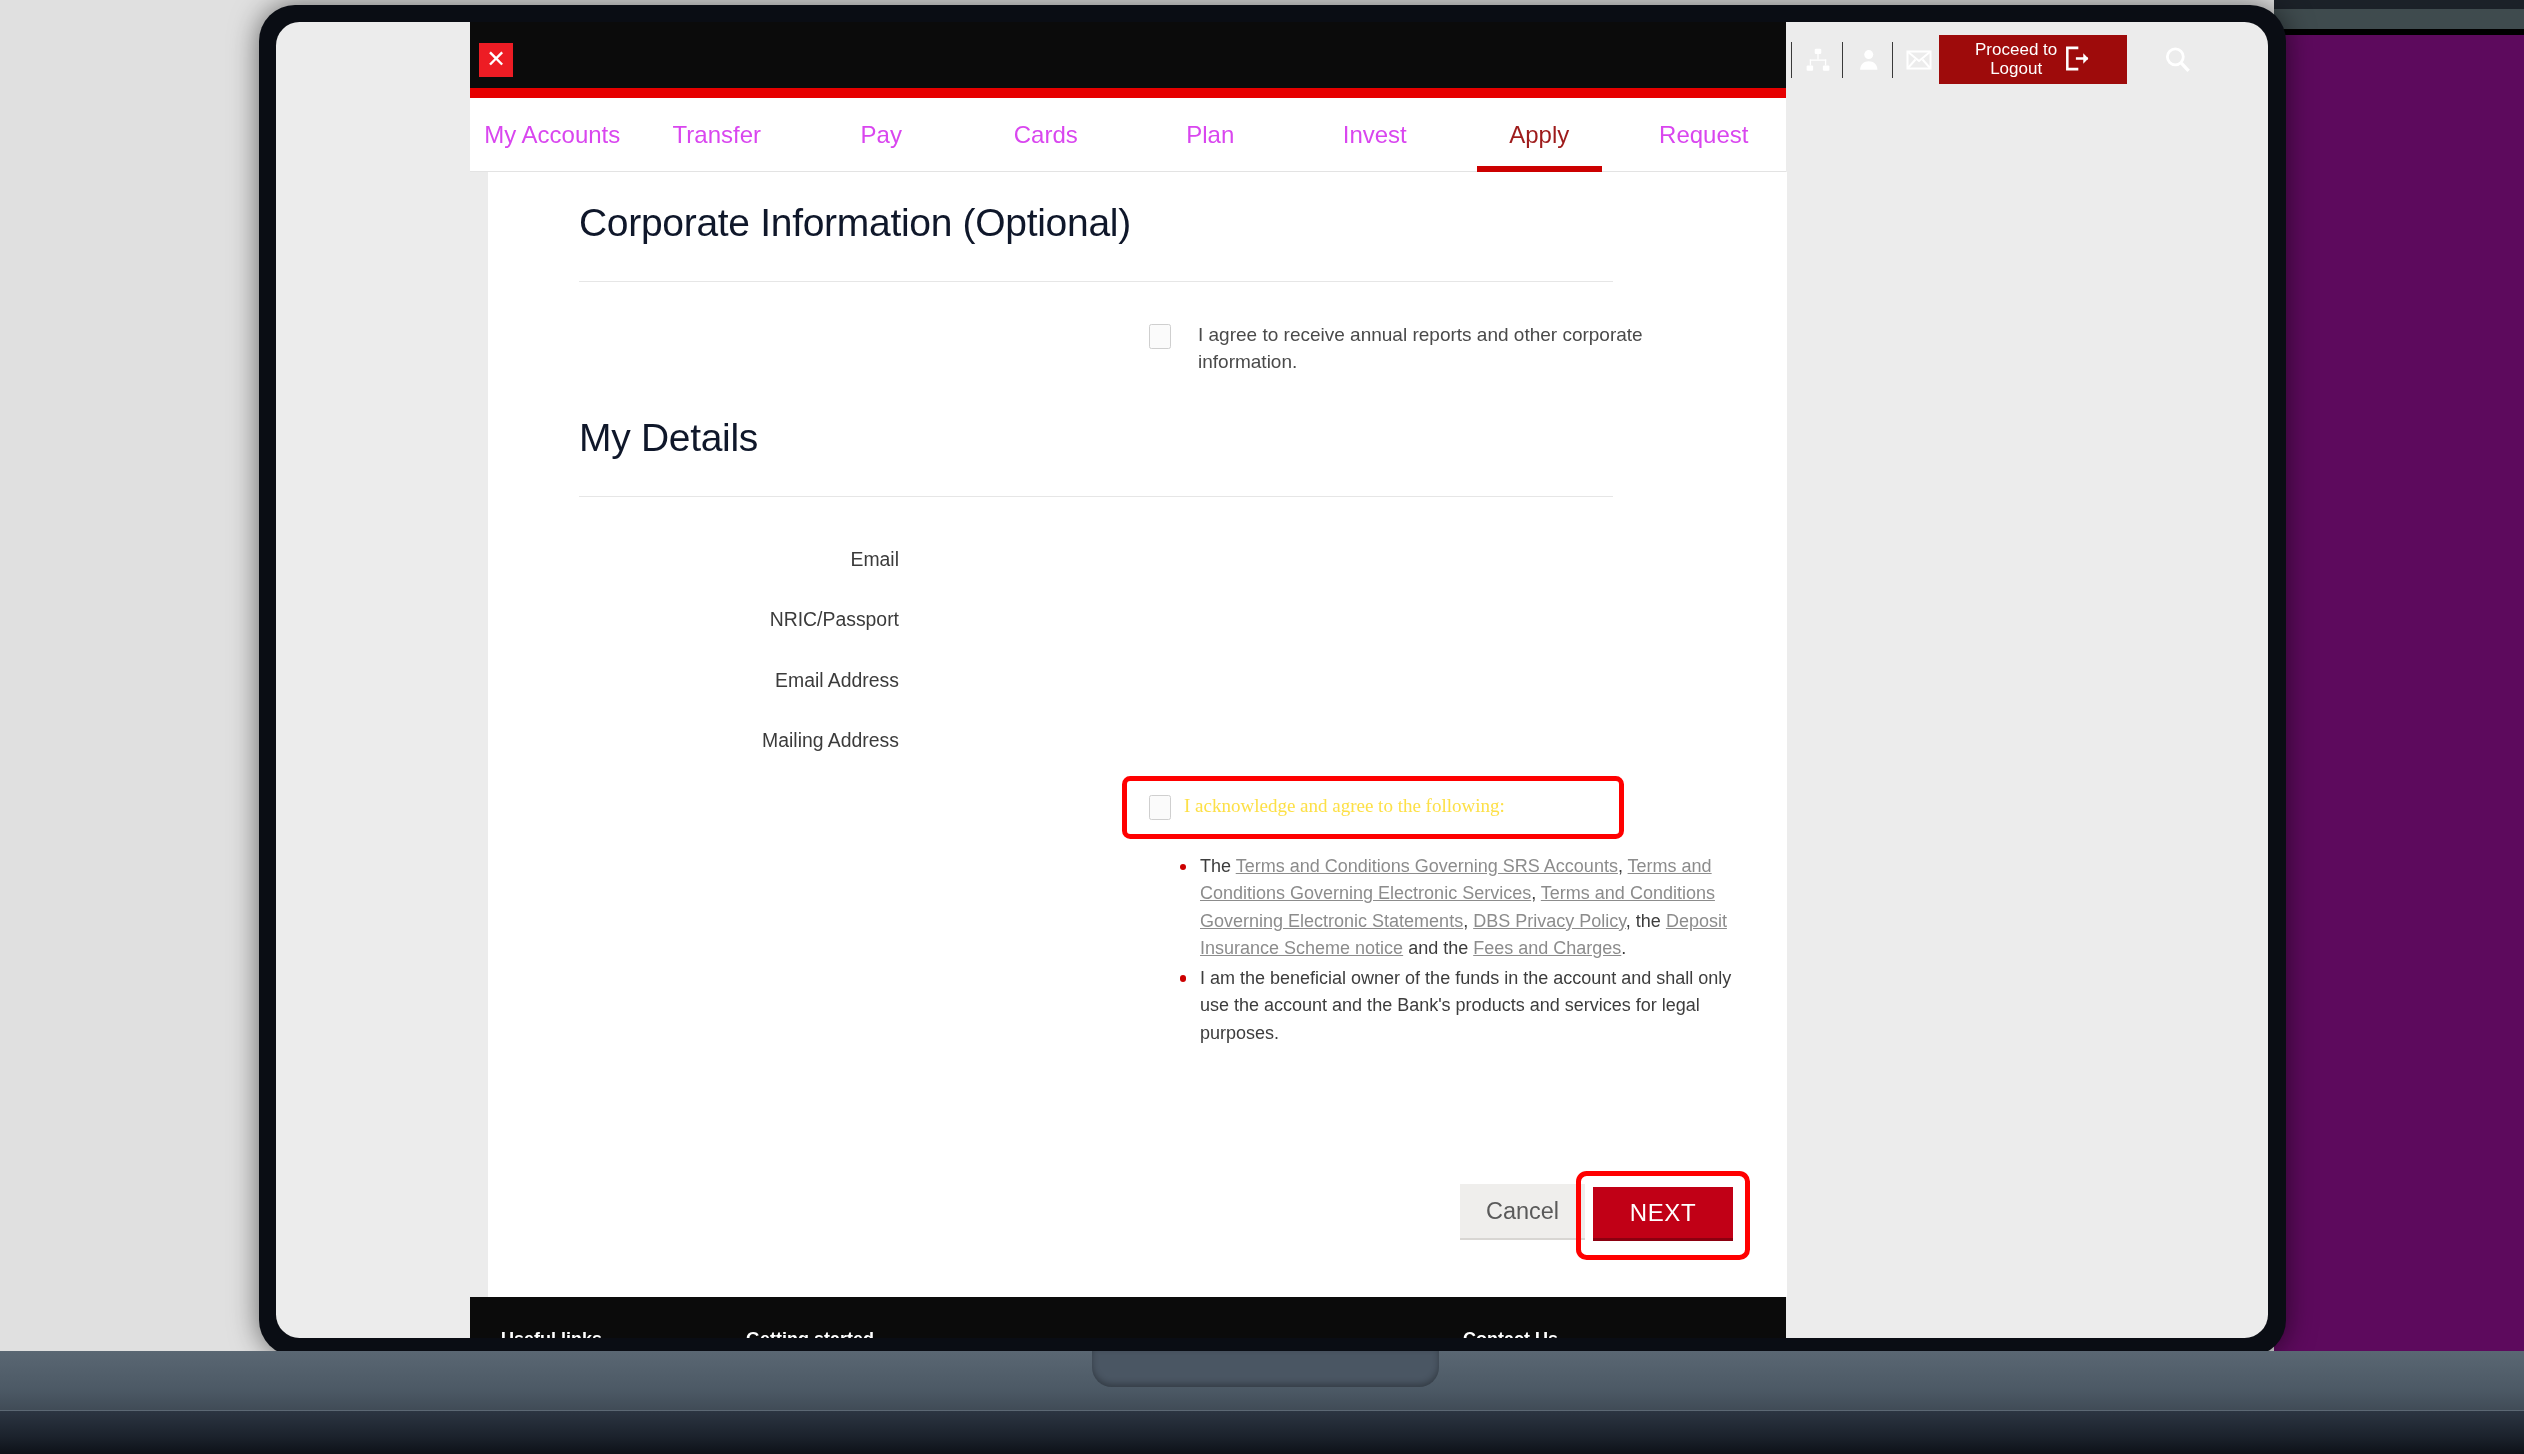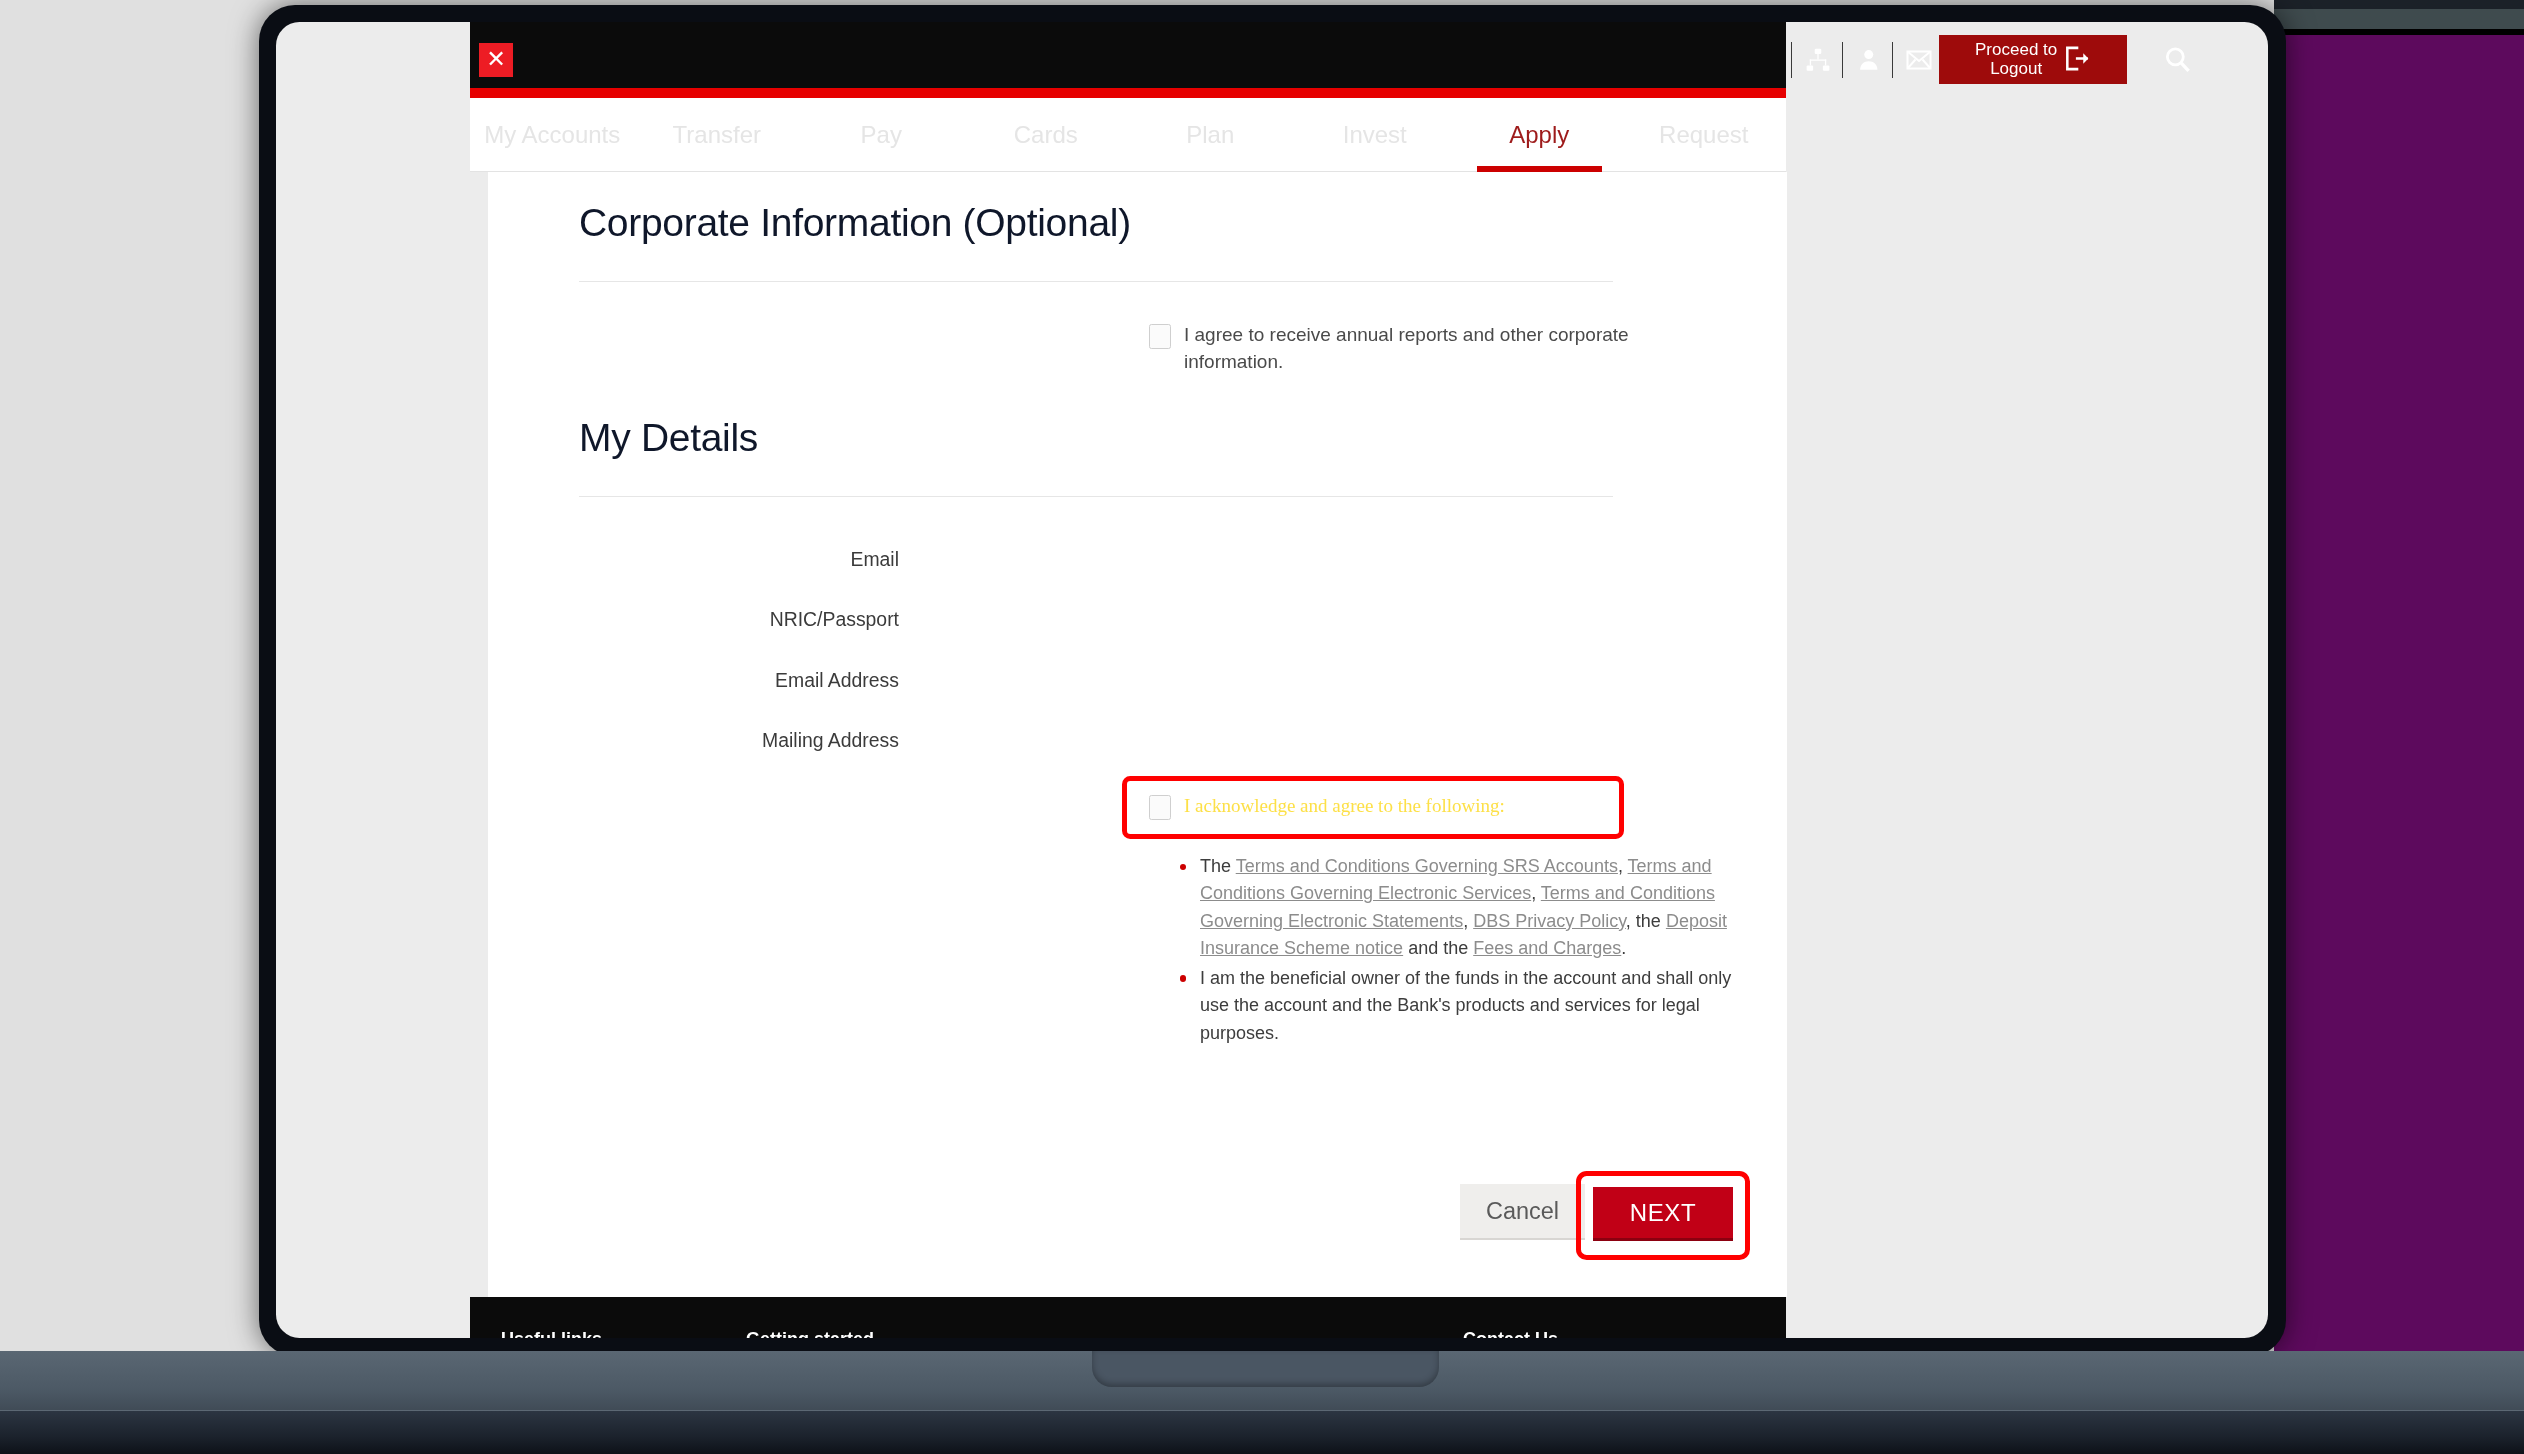--- a/index.html
+++ b/index.html
@@ -154,21 +154,21 @@
     left: 194px; top: 76px;
     width: 1316px; height: 74px;
     display: flex; align-items: center;
   }
   .nav-item {
     flex: 1 1 0;
     position: relative;
     height: 74px;
     display: flex; align-items: center; justify-content: center;
     font-size: 24px;
-    color: #e5e5e5;
+    color: #d946ef;
     font-family: "Liberation Sans", sans-serif;
   }
   .nav-item.active { color: #9e1b1b; }
   .nav-underline {
     position: absolute;
     left: 12%; bottom: 0;
     width: 76%; height: 5.9px;
     background: #cc0000;
   }
 
@@ -191,21 +191,21 @@
   }
   .section-rule {
     position: absolute;
     left: 91px;
     width: 1034px; height: 1.2px;
     background: #e6e6e6;
   }
 
   .checkrow {
     position: absolute;
-    display: flex; align-items: flex-start; gap: 13px;
+    display: flex; align-items: flex-start; gap: 27px;
   }
   .cbox {
     width: 22px; height: 25px;
     border: 1.2px solid #cfcfcf;
     background: #fbfbfb;
     border-radius: 2.4px;
     flex: 0 0 auto;
     margin-top: 1.8px;
   }
   .cbox-label {

